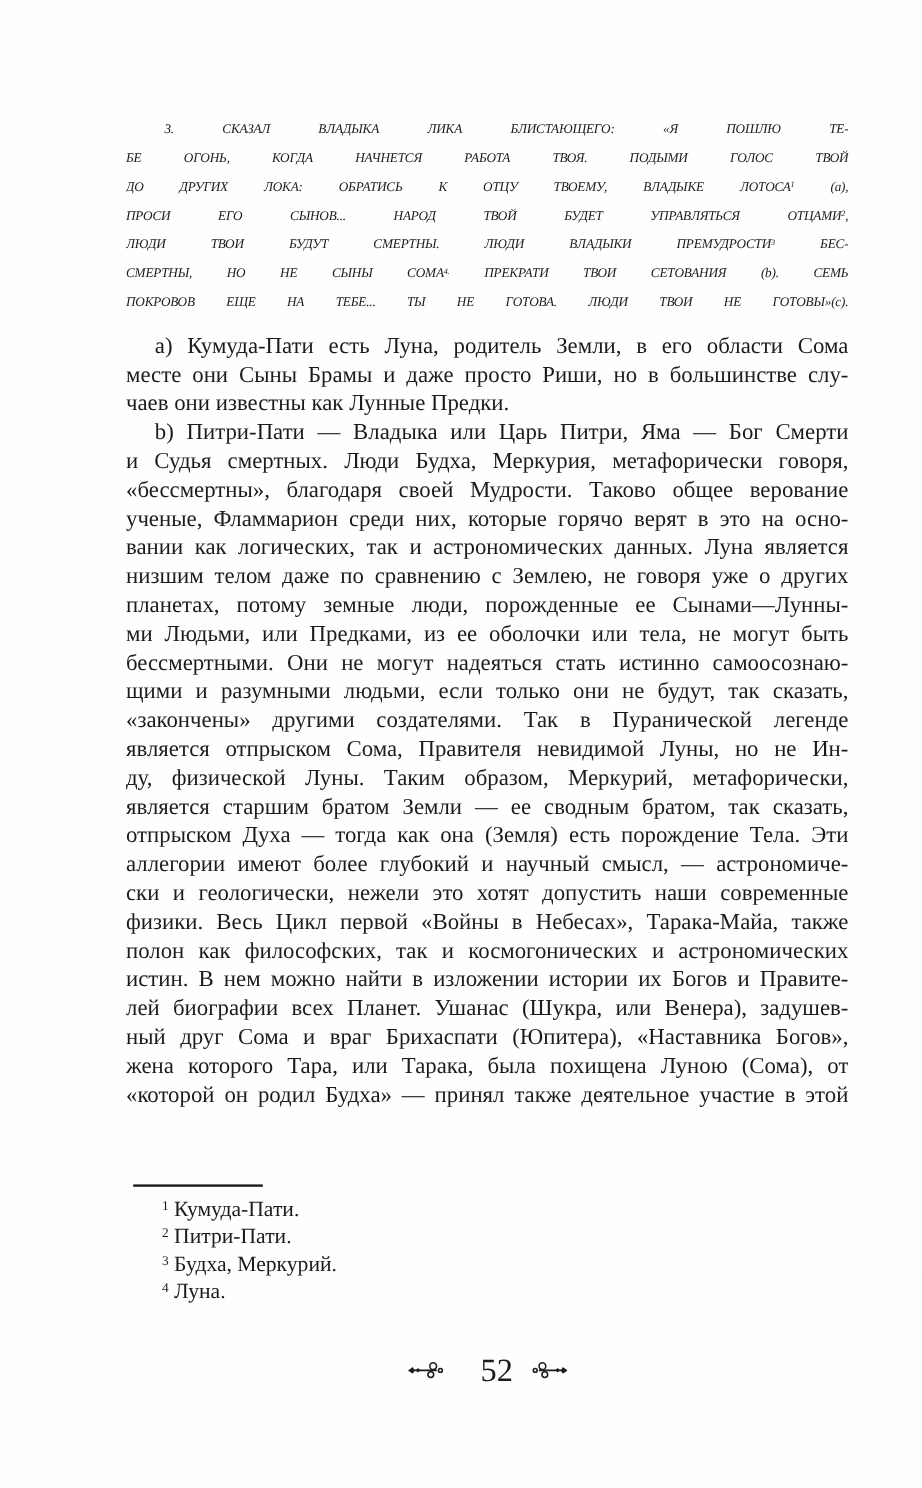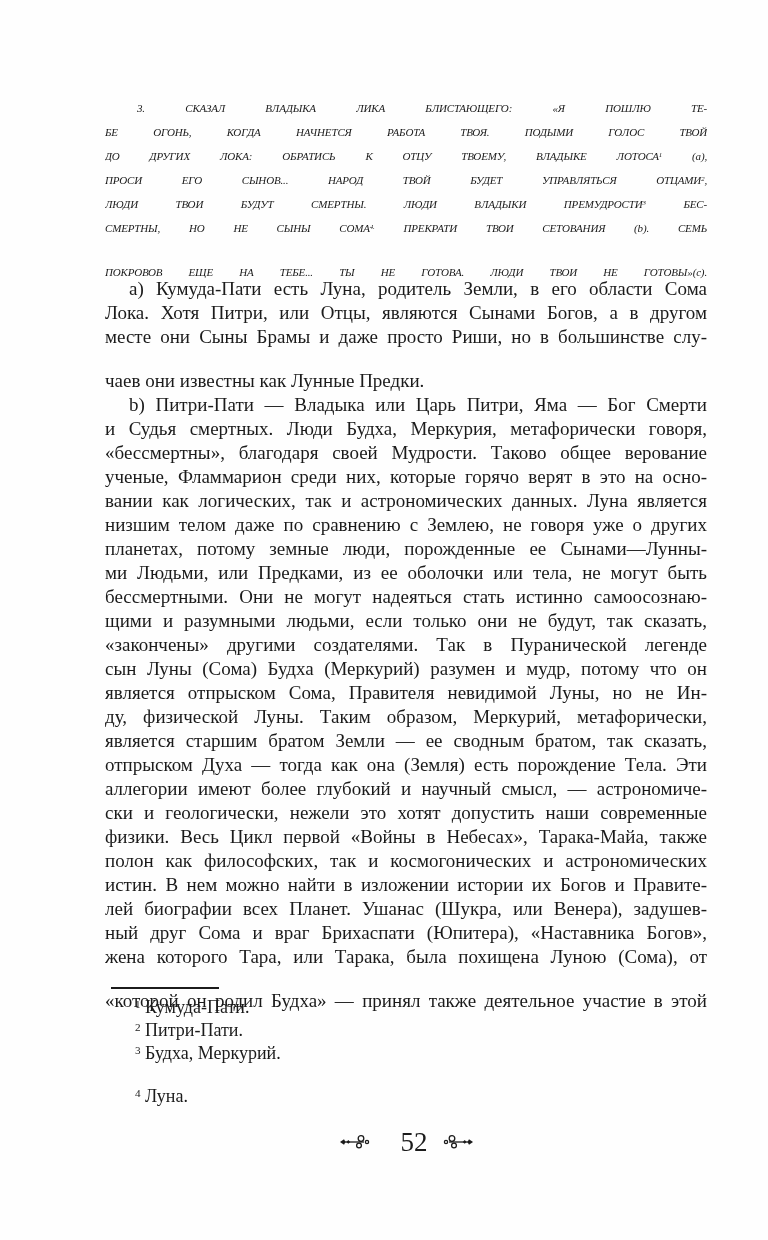--- a/index.html
+++ b/index.html
@@ -17,21 +17,21 @@
   }
   .block { position: absolute; left: 105px; width: 602px; }
 
   
   .line {
     text-align: justify;
     text-align-last: justify;
     white-space: normal;
     overflow: hidden;
   }
-  .line.lastline { text-align-last: left; margin-top: 20px; }
+  .line.lastline { text-align-last: left; }
   [data-justify-all] .line.lastline { text-align-last: justify; }
 
   .quote {
     top: 96px;
     font-style: italic;
     font-size: 11px;
     line-height: 24px;
     letter-spacing: -0.15px;
   }
   .quote .line.first { padding-left: 32px; }
@@ -81,37 +81,35 @@
       <div class="line"><span>ДО ДРУГИХ ЛОКА: ОБРАТИСЬ К ОТЦУ ТВОЕМУ, ВЛАДЫКЕ ЛОТОСА</span><sup>1</sup><span> (a),</span></div>
       <div class="line"><span>ПРОСИ ЕГО СЫНОВ... НАРОД ТВОЙ БУДЕТ УПРАВЛЯТЬСЯ ОТЦАМИ</span><sup>2</sup><span>,</span></div>
       <div class="line"><span>ЛЮДИ ТВОИ БУДУТ СМЕРТНЫ. ЛЮДИ ВЛАДЫКИ ПРЕМУДРОСТИ</span><sup>3</sup><span> БЕС-</span></div>
       <div class="line"><span>СМЕРТНЫ, НО НЕ СЫНЫ СОМА</span><sup>4.</sup><span> ПРЕКРАТИ ТВОИ СЕТОВАНИЯ (b). СЕМЬ</span></div>
       <div class="line lastline"><span>ПОКРОВОВ ЕЩЕ НА ТЕБЕ... ТЫ НЕ ГОТОВА. ЛЮДИ ТВОИ НЕ ГОТОВЫ»(c).</span></div>
     </div>
 
   <div class="block bodytext">
     <div class="para">
         <div class="line first"><span>a) Кумуда-Пати есть Луна, родитель Земли, в его области Сома</span></div>
-        <div class="line"><span>Лока. Хотя Питри, или Отцы, являются Сынами Богов, а в другом</span></div>
         <div class="line"><span>месте они Сыны Брамы и даже просто Риши, но в большинстве слу-</span></div>
         <div class="line lastline"><span>чаев они известны как Лунные Предки.</span></div>
       </div>
     <div class="para" data-justify-all="">
         <div class="line first"><span>b) Питри-Пати — Владыка или Царь Питри, Яма — Бог Смерти</span></div>
         <div class="line"><span>и Судья смертных. Люди Будха, Меркурия, метафорически говоря,</span></div>
         <div class="line"><span>«бессмертны», благодаря своей Мудрости. Таково общее верование</span></div>
         <div class="line"><span>ученые, Фламмарион среди них, которые горячо верят в это на осно-</span></div>
         <div class="line"><span>вании как логических, так и астрономических данных. Луна является</span></div>
         <div class="line"><span>низшим телом даже по сравнению с Землею, не говоря уже о других</span></div>
         <div class="line"><span>планетах, потому земные люди, порожденные ее Сынами—Лунны-</span></div>
         <div class="line"><span>ми Людьми, или Предками, из ее оболочки или тела, не могут быть</span></div>
         <div class="line"><span>бессмертными. Они не могут надеяться стать истинно самоосознаю-</span></div>
         <div class="line"><span>щими и разумными людьми, если только они не будут, так сказать,</span></div>
         <div class="line"><span>«закончены» другими создателями. Так в Пуранической легенде</span></div>
-        <div class="line"><span>сын Луны (Сома) Будха (Меркурий) разумен и мудр, потому что он</span></div>
         <div class="line"><span>является отпрыском Сома, Правителя невидимой Луны, но не Ин-</span></div>
         <div class="line"><span>ду, физической Луны. Таким образом, Меркурий, метафорически,</span></div>
         <div class="line"><span>является старшим братом Земли — ее сводным братом, так сказать,</span></div>
         <div class="line"><span>отпрыском Духа — тогда как она (Земля) есть порождение Тела. Эти</span></div>
         <div class="line"><span>аллегории имеют более глубокий и научный смысл, — астрономиче-</span></div>
         <div class="line"><span>ски и геологически, нежели это хотят допустить наши современные</span></div>
         <div class="line"><span>физики. Весь Цикл первой «Войны в Небесах», Тарака-Майа, также</span></div>
         <div class="line"><span>полон как философских, так и космогонических и астрономических</span></div>
         <div class="line"><span>истин. В нем можно найти в изложении истории их Богов и Правите-</span></div>
         <div class="line"><span>лей биографии всех Планет. Ушанас (Шукра, или Венера), задушев-</span></div>

